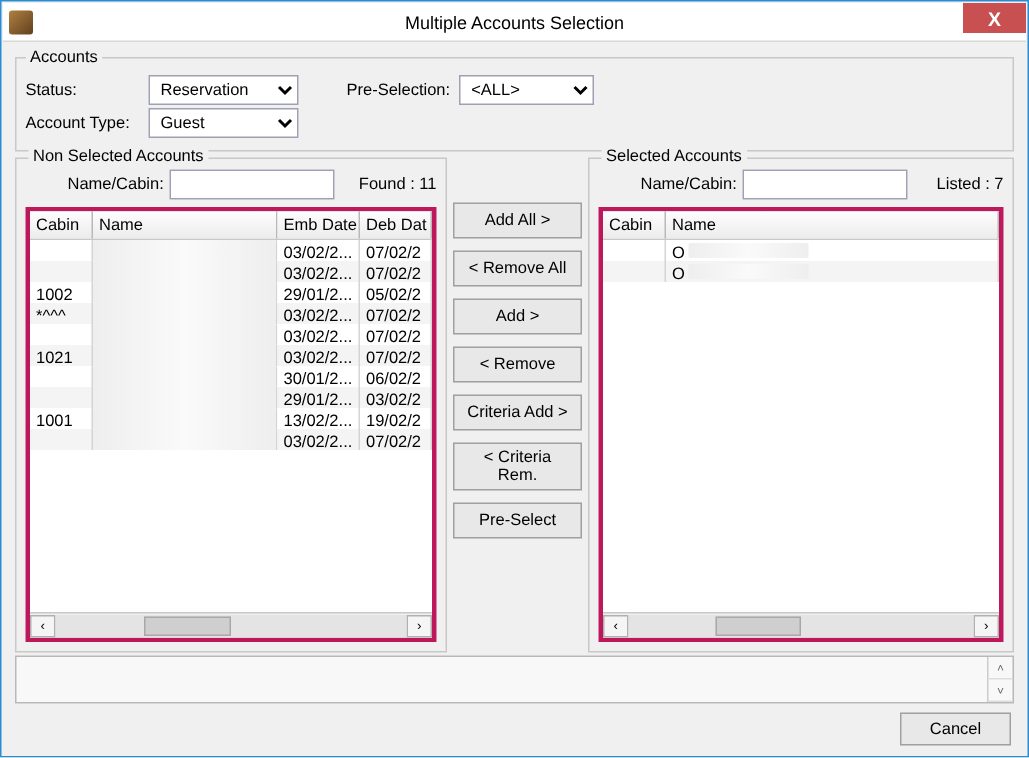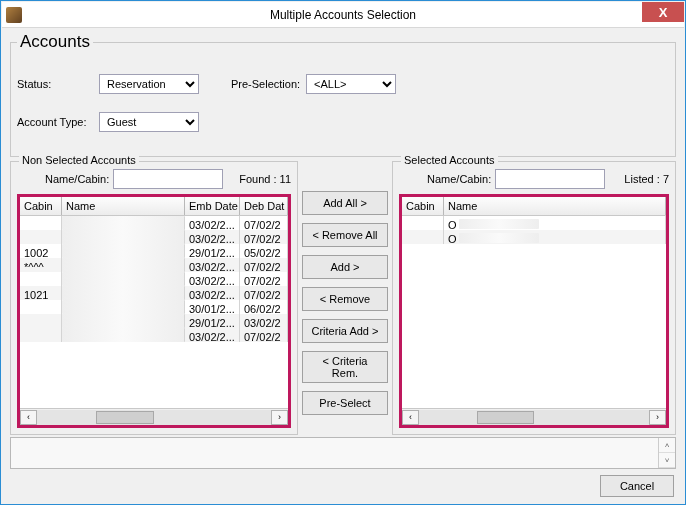--- a/index.html
+++ b/index.html
@@ -55,25 +55,25 @@
     display: flex; flex-direction: column;
     background: #f0f0f0;
   }
   fieldset {
     border: 1px solid #c8c8c8;
     margin: 0 0 4px 0;
     padding: 4px 6px 6px 6px;
     position: relative;
   }
   legend {
-    font-size: 17px;
+    font-size: 11px;
     padding: 0 3px;
     color: #000;
   }
-  .row { display: flex; align-items: center; gap: 6px; margin: 18px 0; }
+  .row { display: flex; align-items: center; gap: 6px; margin: 2px 0; }
   .label { font-size: 11px; white-space: nowrap; }
   select, input[type=text] {
     font-family: inherit; font-size: 11px;
     border: 1px solid #a0a0b4;
     height: 20px;
     background: #fff;
     padding: 1px 3px;
   }
   .main-area {
     display: flex;
@@ -259,20 +259,26 @@
                 <div class="cell col-name blur"></div>
                 <div class="cell col-emb">30/01/2...</div>
                 <div class="cell col-deb">06/02/2</div>
               </div>
               <div class="grid-row alt">
                 <div class="cell col-cabin"></div>
                 <div class="cell col-name blur"></div>
                 <div class="cell col-emb">29/01/2...</div>
                 <div class="cell col-deb">03/02/2</div>
               </div>
+              <div class="grid-row">
+                <div class="cell col-cabin">1001</div>
+                <div class="cell col-name blur"></div>
+                <div class="cell col-emb">13/02/2...</div>
+                <div class="cell col-deb">19/02/2</div>
+              </div>
               <div class="grid-row alt">
                 <div class="cell col-cabin"></div>
                 <div class="cell col-name blur"></div>
                 <div class="cell col-emb">03/02/2...</div>
                 <div class="cell col-deb">07/02/2</div>
               </div>
             </div>
           <div class="hscroll">
             <div class="arrow">‹</div>
             <div class="track">

